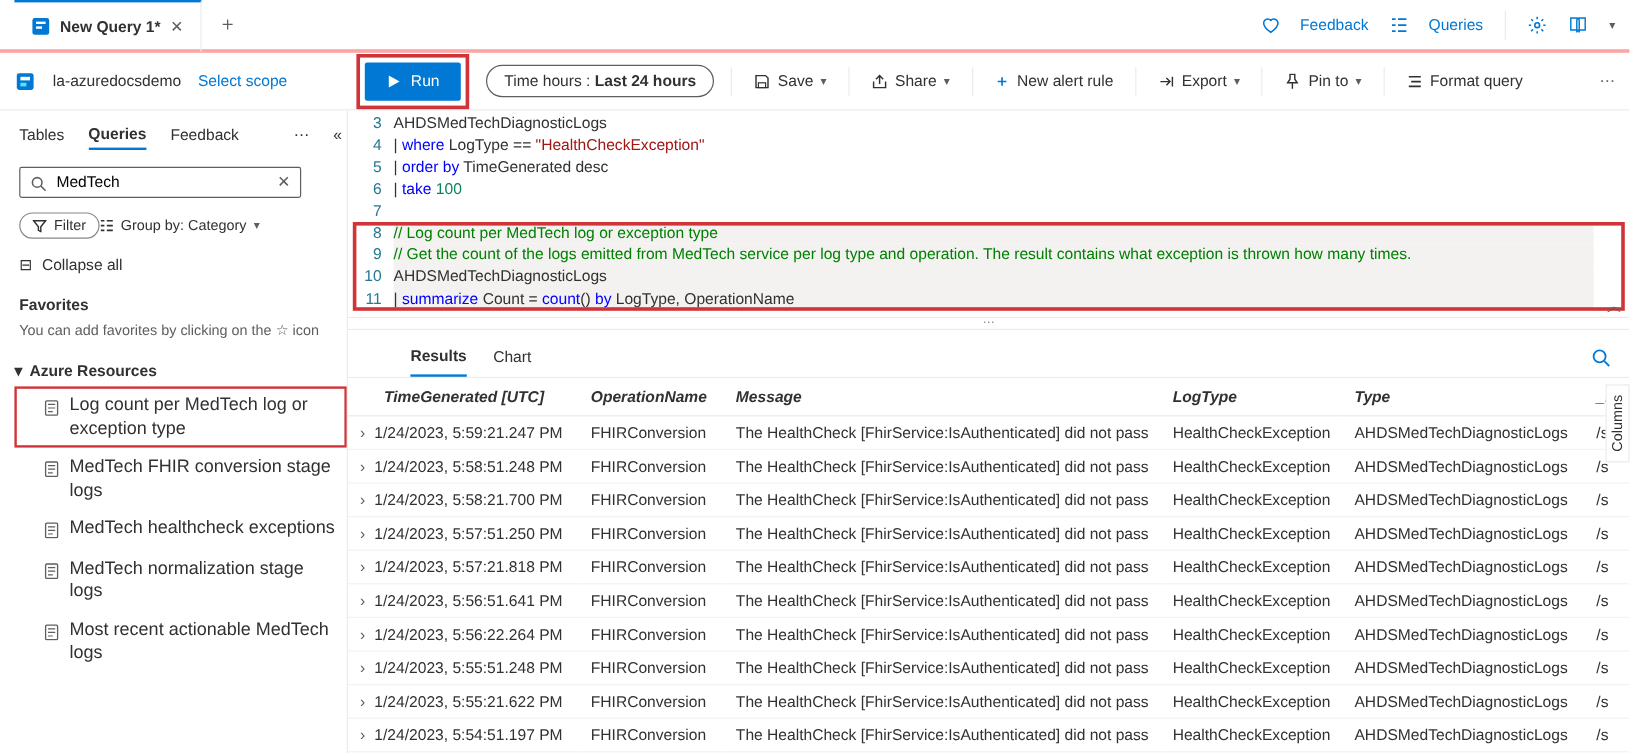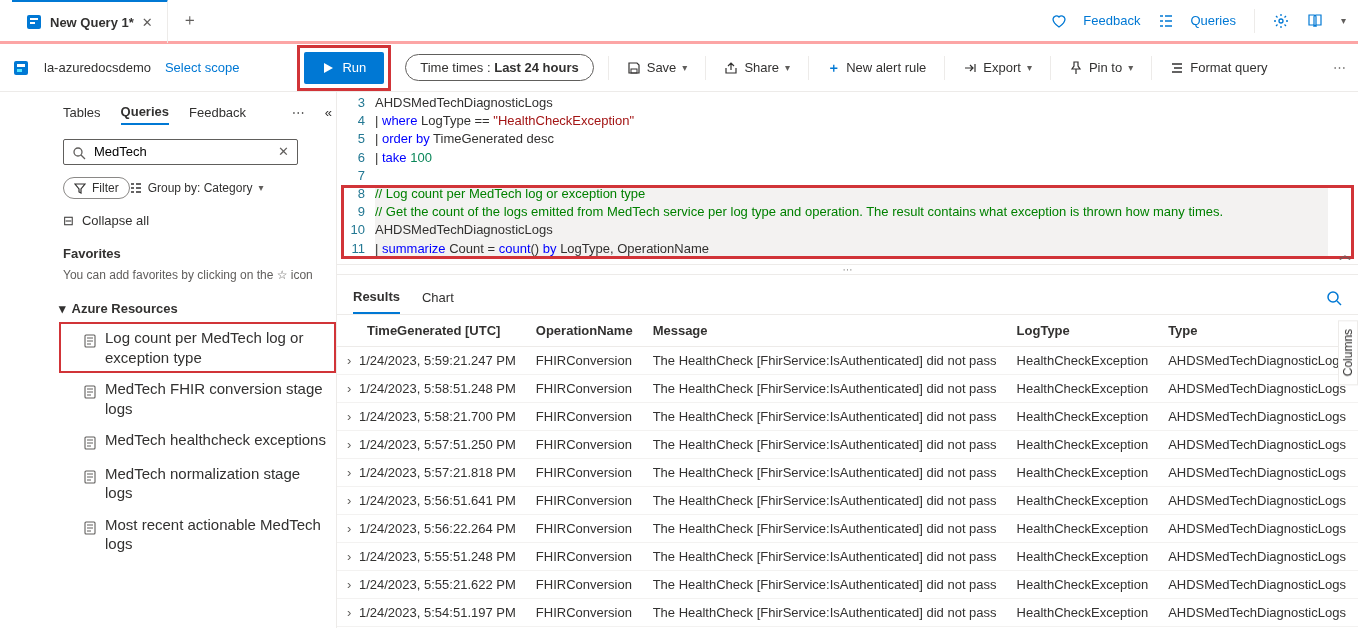--- a/index.html
+++ b/index.html
@@ -21,21 +21,21 @@
 .scope-link { color: #0078d4; cursor: pointer; }
 .run-btn { background: #0078d4; color: #fff; border: none; height: 32px; padding: 0 18px; border-radius: 2px; display: flex; align-items: center; gap: 8px; cursor: pointer; font-size: 13px; }
 .run-box { border: 3px solid #d13438; padding: 4px; }
 .timerange { border: 1px solid #605e5c; border-radius: 16px; padding: 5px 14px; cursor: pointer; }
 .pill-btn { display: flex; align-items: center; gap: 6px; color: #323130; cursor: pointer; padding: 0 4px; }
 .chev { font-size: 10px; color: #605e5c; }
 .divider { width: 1px; height: 24px; background: #edebe9; }
 
 .main { display: flex; height: calc(628px - 44px - 48px); }
 
-.sidebar { width: 290px; border-right: 1px solid #edebe9; padding: 8px 0 10px 12px; overflow: hidden; position: relative; margin-left: 47px; }
+.sidebar { width: 290px; border-right: 1px solid #edebe9; padding: 8px 0 10px 12px; overflow: hidden; position: relative; }
 .sidebar-tabs { display: flex; gap: 20px; align-items: center; padding: 0 4px 8px 4px; }
 .sidebar-tab { padding: 4px 0; cursor: pointer; font-weight: 400; color: #323130; }
 .sidebar-tab.active { font-weight: 600; border-bottom: 2px solid #0078d4; color: #323130; }
 .sidebar-dots { margin-left: auto; cursor: pointer; }
 .collapse-caret { cursor: pointer; color: #323130; }
 .search-wrap { display: flex; align-items: center; gap: 8px; border: 1px solid #605e5c; border-radius: 2px; padding: 4px 8px; margin: 6px 18px 8px 4px; }
 .search-wrap input { border: none; outline: none; flex: 1; font-size: 13px; }
 .search-clear { color: #605e5c; cursor: pointer; }
 .row-more { cursor:pointer; color:#605e5c; }
 .filter-row { display: flex; gap: 0; align-items: center; margin: 4px 0 10px 4px; }
@@ -59,27 +59,27 @@
 .kw-comment { color: #008000; }
 .kw-func { color: #0000ff; }
 .hl-line { background: #f3f2f1; display: block; width: 100%; }
 .gutter div, .code > div { min-height: 18px; }
 .drag-handle { height: 10px; border-top: 1px solid #edebe9; display:flex; justify-content:center; align-items:center; color:#8a8886; font-size:10px; cursor:row-resize;}
 .expand-caret { position:absolute; right:6px; bottom:0; color:#605e5c; cursor:pointer; }
 
 .results-area { flex: 1; display: flex; flex-direction: column; border-top: 1px solid #edebe9; overflow:hidden;}
 .results-tabs { display: flex; gap: 22px; padding: 8px 16px 0 16px; align-items:center;}
 .results-tab { padding: 6px 0 8px 0; cursor: pointer; }
-.results-tab.active { font-weight: 600; border-bottom: 2px solid #0078d4; }
+.results-tab.active { font-weight: 600; border-bottom: 2px solid #0078d4; margin-left: 36px; }
 .results-spacer { flex:1; }
 .search-icon { color:#0078d4; cursor:pointer; }
 
 .grid { flex: 1; overflow: auto; }
 table { border-collapse: collapse; width: 100%; font-size: 13px; }
-thead th { text-align: left; font-weight: 600; padding: 8px 10px; border-bottom: 1px solid #edebe9; border-top: 1px solid #edebe9; background:#fff; position:sticky; top:0;}
+thead th { text-align: left; font-weight: 600; padding: 8px 10px; border-bottom: 1px solid #edebe9; border-top: 1px solid #edebe9; background:#fff; position:sticky; top:0;font-style:italic;}
 tbody td { padding: 6px 10px; border-bottom: 1px solid #f3f2f1; white-space: nowrap; }
 .row-caret { color: #605e5c; padding-right:4px; }
 
 .columns-tab { position:absolute; right:0; top: 320px; writing-mode: vertical-rl; transform: rotate(180deg); padding:8px 2px; border:1px solid #edebe9; background:#fff; font-size:12px; cursor:pointer;}
 
 svg { display: inline-block; vertical-align: middle; }
 </style>
 </head>
 <body>
 
@@ -139,21 +139,21 @@
   <span style="width:30px"></span>
   <span class="run-box">
     <button class="run-btn">
       <svg width="12" height="12" viewBox="0 0 12 12">
           <path d="M2 1l9 5-9 5z" fill="#fff"></path>
         </svg>
       <span>Run</span>
     </button>
   </span>
   <span class="timerange">
-    <span>Time times :</span>
+    <span>Time hours :</span>
     <b style="font-weight:600;">Last 24 hours</b>
   </span>
   <span class="divider"></span>
   <span class="pill-btn">
     <svg width="14" height="14" viewBox="0 0 14 14">
         <path d="M2 2h8l2 2v8H2z" fill="none" stroke="#323130" stroke-width="1.2"></path>
         <rect x="4" y="8" width="6" height="4" fill="none" stroke="#323130"></rect>
       </svg>
     <span>Save</span>
     <span class="chev">▾</span>

